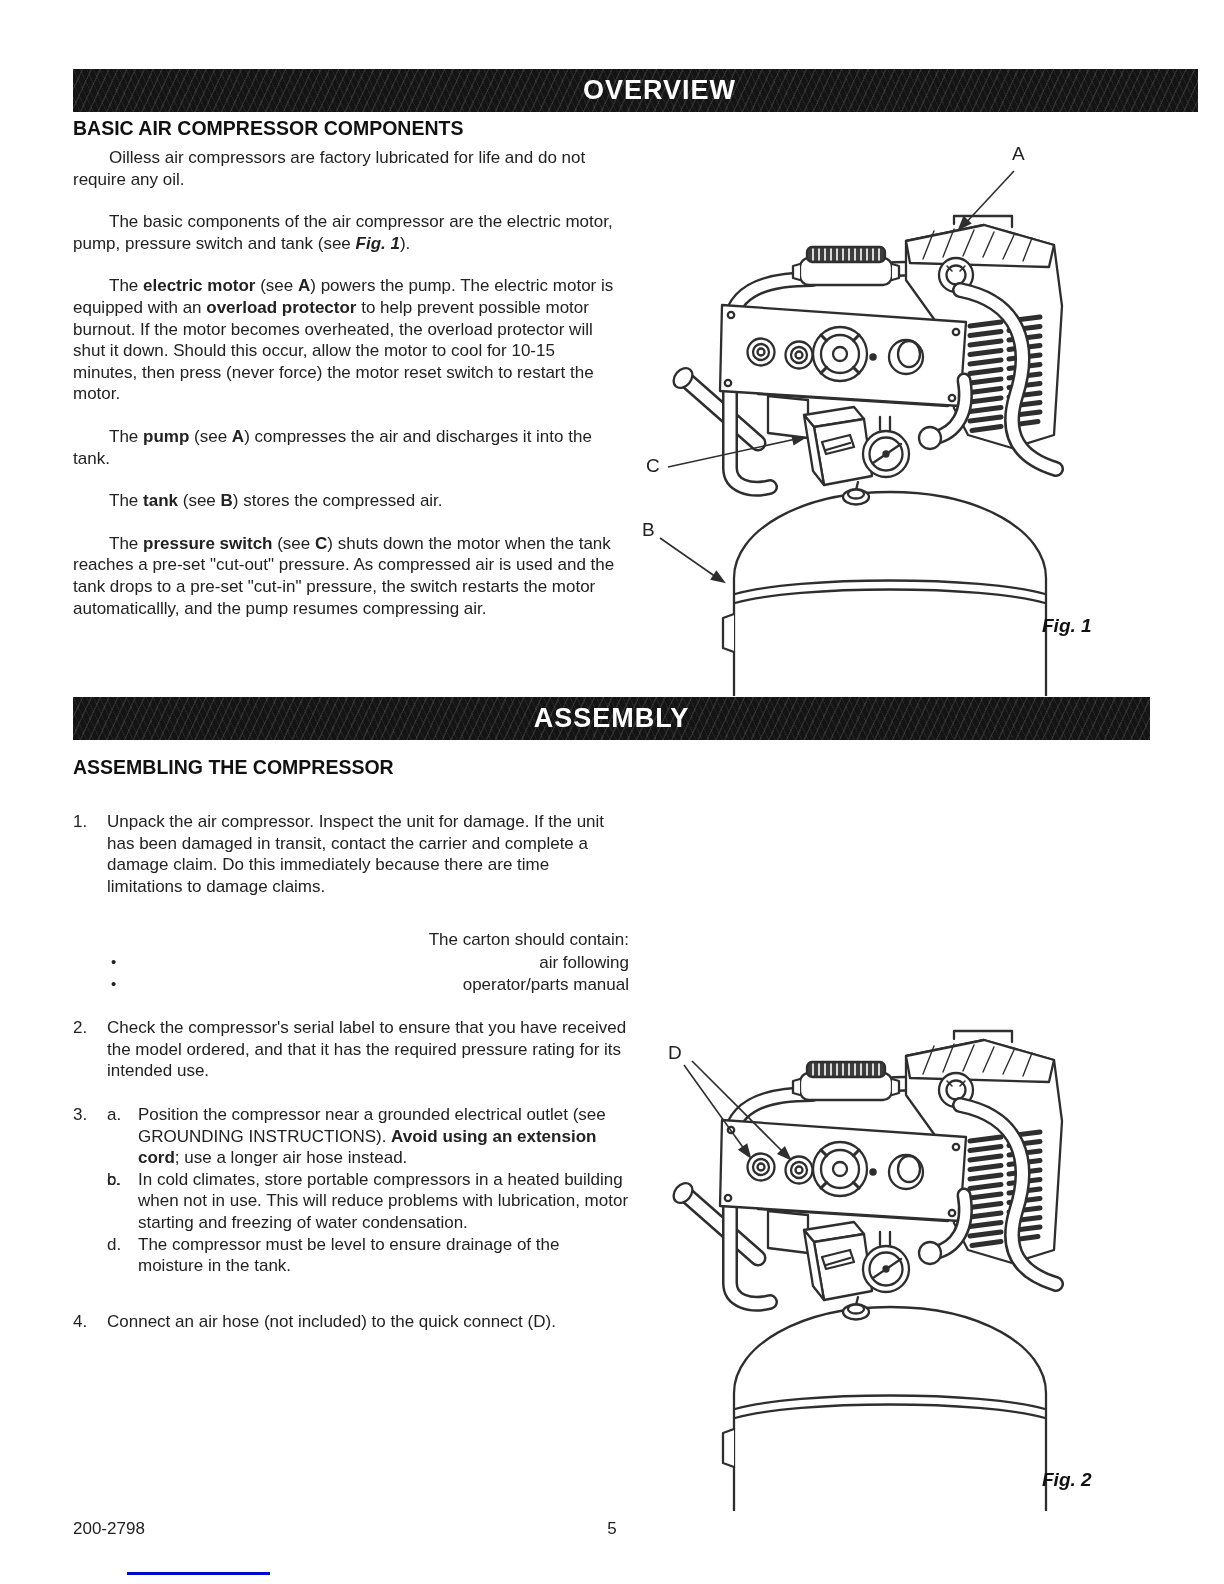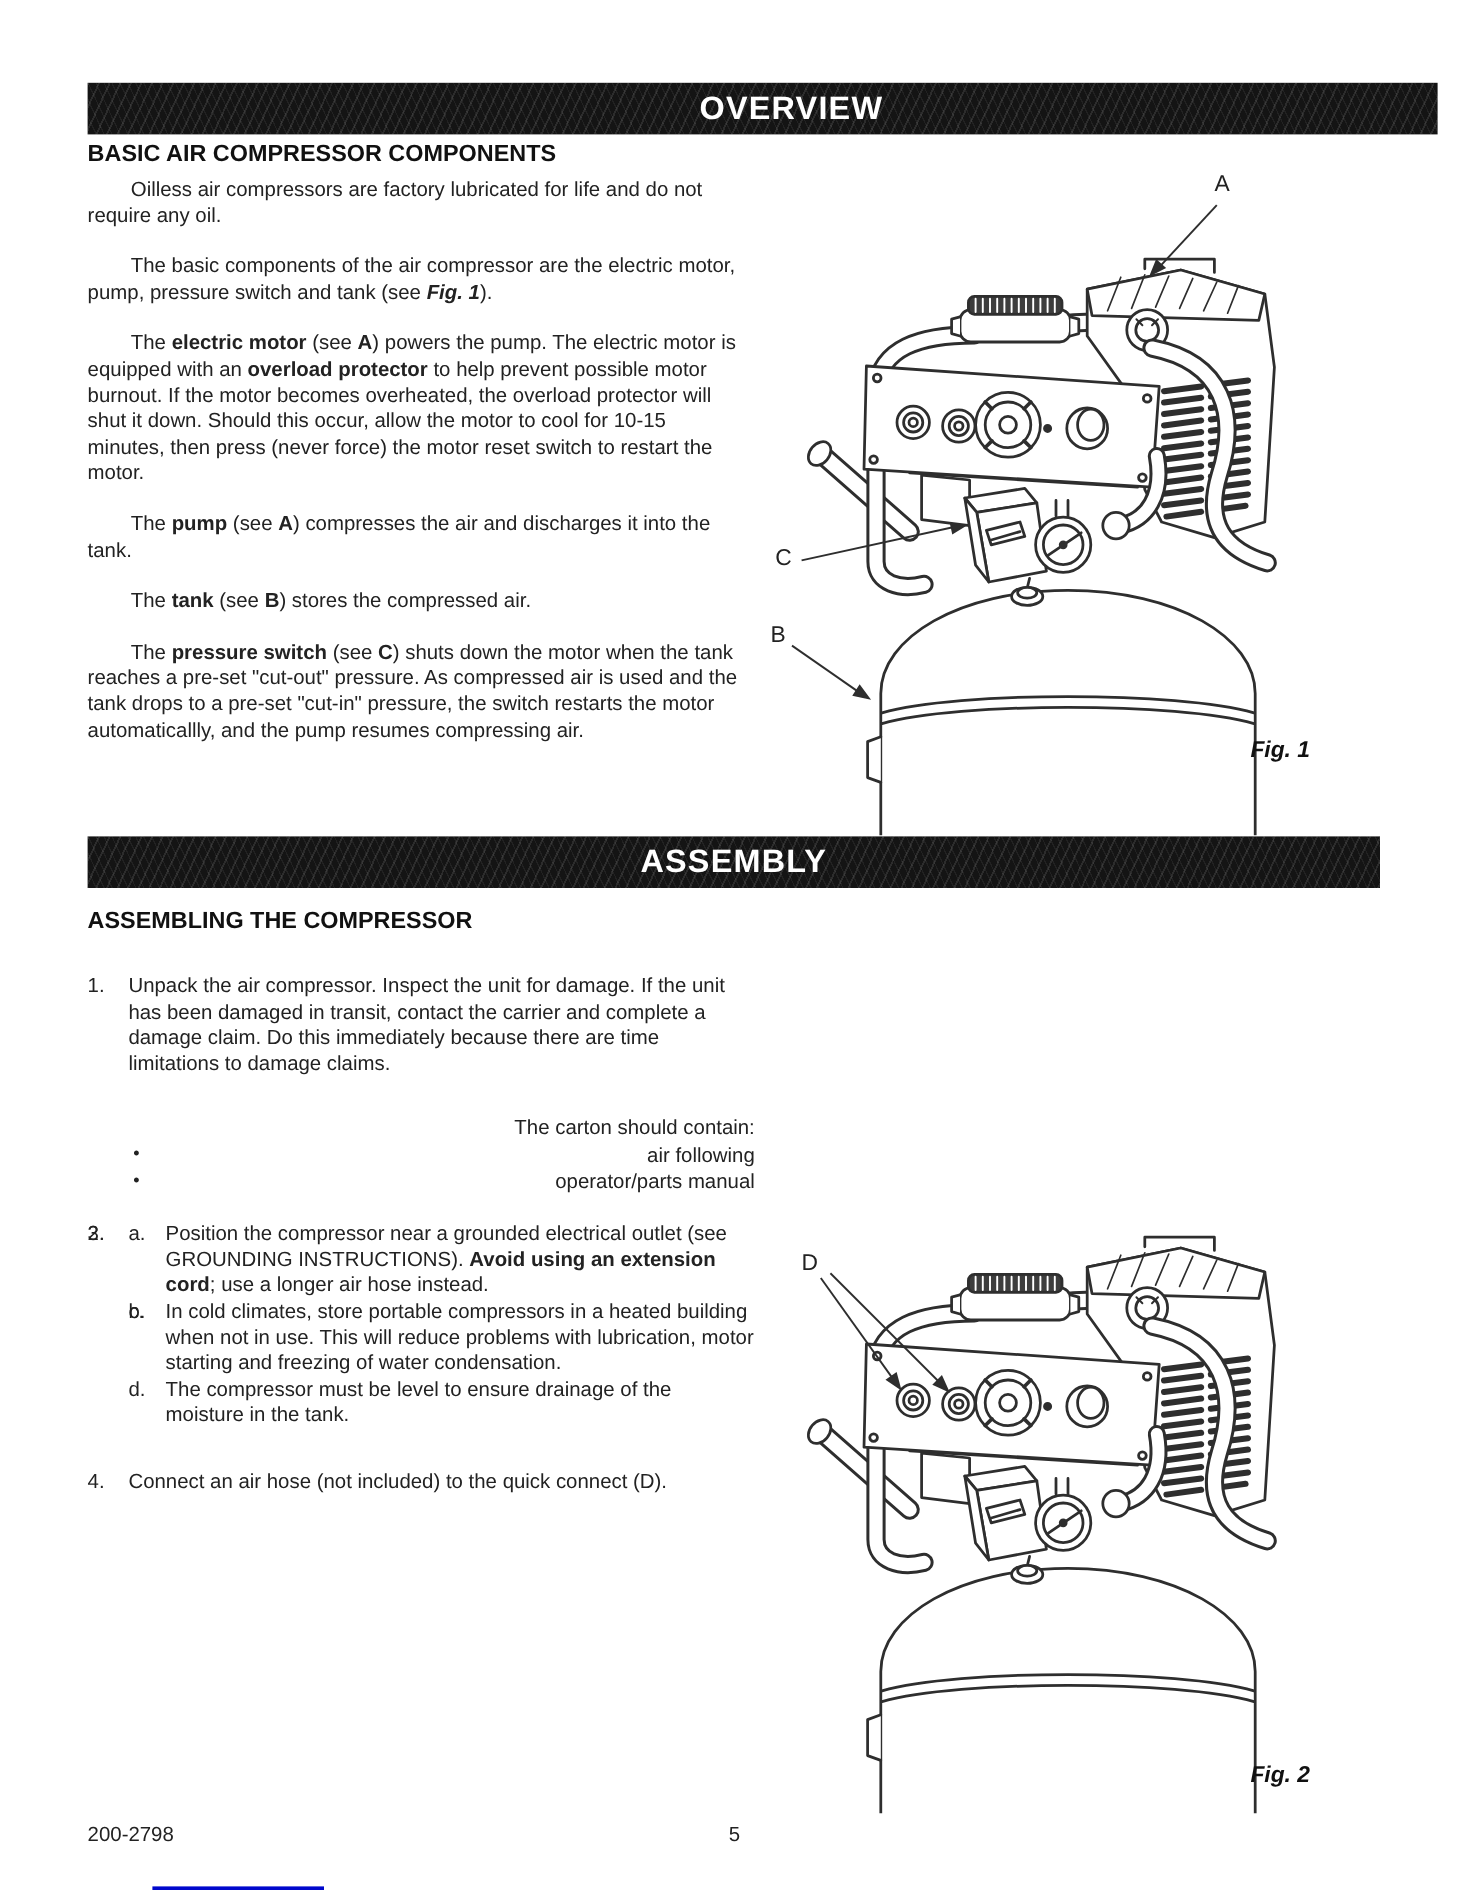--- a/index.html
+++ b/index.html
@@ -193,20 +193,21 @@
       <span class="dot">•</span>
       <span>air following</span>
     </div>
     <div class="bullet-row">
       <span class="dot">•</span>
       <span>operator/parts manual</span>
     </div>
   </div>
   <div class="step">
     <span class="num">2.</span>
+    <span><span>Check the compressor's serial label to ensure that you have received the model ordered, and that it has the required pressure rating for its intended use.</span></span>
   </div>
   <div class="step">
     <span class="num">3.</span>
     <div class="sub-list">
       <div class="sub">
         <span class="letter">a.</span>
         <span><span>Position the compressor near a grounded electrical outlet (see GROUNDING INSTRUCTIONS). </span><span class="b">Avoid using an extension cord</span><span>; use a longer air hose instead.</span></span>
       </div>
       <div class="sub">
         <span class="letter">b.</span>

